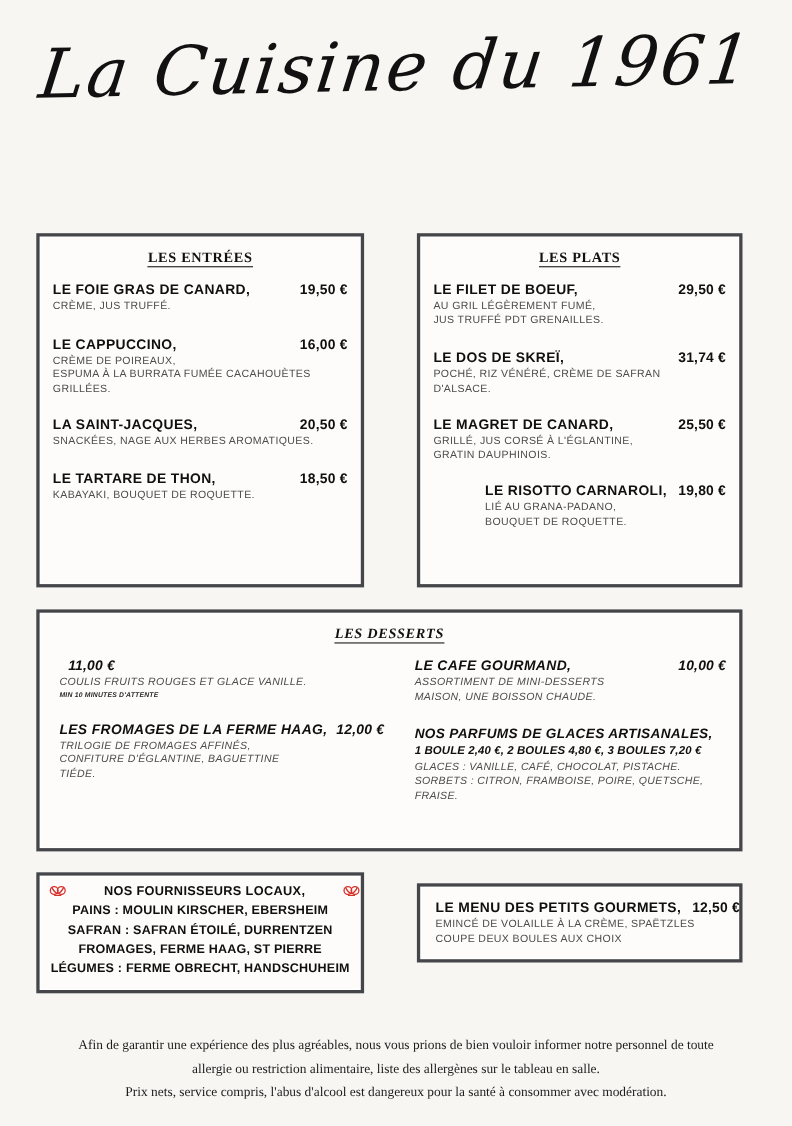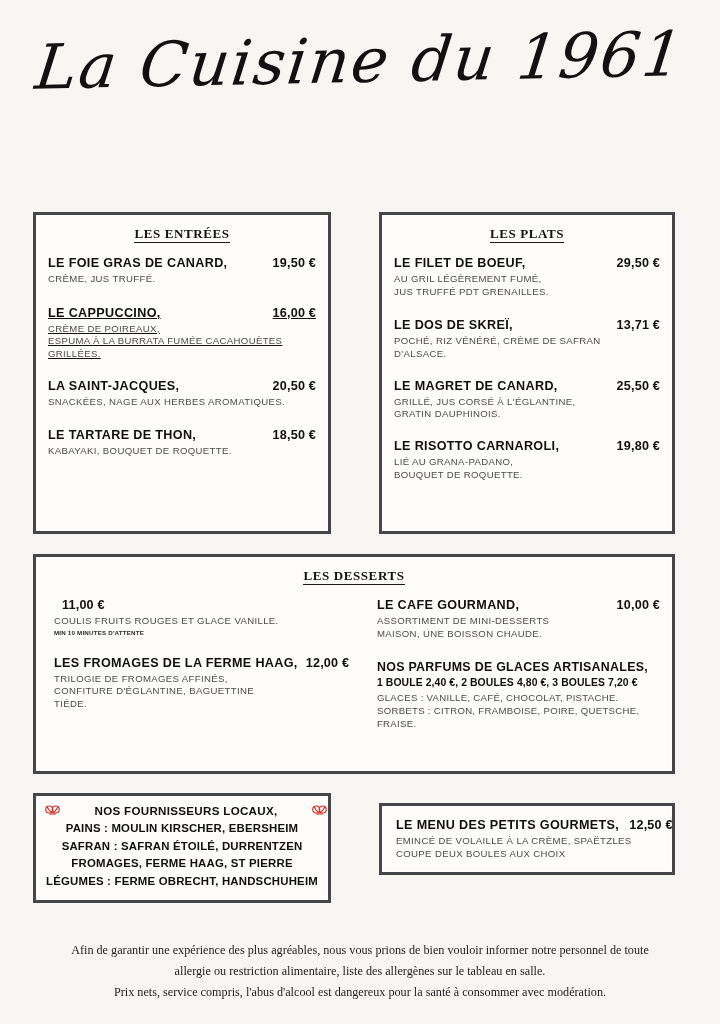--- a/index.html
+++ b/index.html
@@ -235,21 +235,21 @@
     <div class="items">
 
       <div class="item">
         <div class="item-line">
           <span class="item-name">LE FOIE GRAS DE CANARD,</span>
           <span class="item-price">19,50 €</span>
         </div>
         <div class="item-desc ml">CRÈME, JUS TRUFFÉ.</div>
       </div>
 
-      <div class="item" style="margin-top:20px;text-decoration:underline;">
+      <div class="item" style="margin-top:20px;">
         <div class="item-line">
           <span class="item-name">LE CAPPUCCINO,</span>
           <span class="item-price">16,00 €</span>
         </div>
         <div class="item-desc ml">CRÈME DE POIREAUX,<br>ESPUMA À LA BURRATA FUMÉE CACAHOUÈTES<br>GRILLÉES.</div>
       </div>
 
       <div class="item" style="margin-top:18px;">
         <div class="item-line">
           <span class="item-name">LA SAINT-JACQUES,</span>
@@ -279,45 +279,45 @@
         <div class="item-line">
           <span class="item-name">LE FILET DE BOEUF,</span>
           <span class="item-price">29,50 €</span>
         </div>
         <div class="item-desc ml">AU GRIL LÉGÈREMENT FUMÉ,<br>JUS TRUFFÉ  PDT GRENAILLES.</div>
       </div>
 
       <div class="item" style="margin-top:20px;">
         <div class="item-line">
           <span class="item-name">LE DOS DE SKREÏ,</span>
-          <span class="item-price">13,71 €</span>
+          <span class="item-price">31,74 €</span>
         </div>
         <div class="item-desc ml">POCHÉ, RIZ VÉNÉRÉ, CRÈME DE SAFRAN<br>D'ALSACE.</div>
       </div>
 
       <div class="item" style="margin-top:18px;">
         <div class="item-line">
           <span class="item-name">LE MAGRET DE CANARD,</span>
           <span class="item-price">25,50 €</span>
         </div>
         <div class="item-desc ml">GRILLÉ, JUS CORSÉ À L'ÉGLANTINE,<br>GRATIN  DAUPHINOIS.</div>
       </div>
 
-      <div class="item" style="margin-top:18px;">
+      <div class="item" style="margin-top:18px;margin-left:47px;">
         <div class="item-line">
           <span class="item-name">LE RISOTTO CARNAROLI,</span>
           <span class="item-price">19,80 €</span>
         </div>
         <div class="item-desc ml">LIÉ AU GRANA-PADANO,<br>BOUQUET DE ROQUETTE.</div>
       </div>
 
     </div>
   </div>
 
-  <div class="box" style="left:33px; top:554px; width:642px; height:220px;">
+  <div class="box" style="left:33px; top:554px; width:642px; height:220px;font-style:italic;">
     <div class="section-head">
       <span class="hd-txt">LES DESSERTS</span>
     </div>
 
     <div class="cols">
 
       <div class="col-l items-tight">
 
         <div class="item">
           <div class="item-line">

